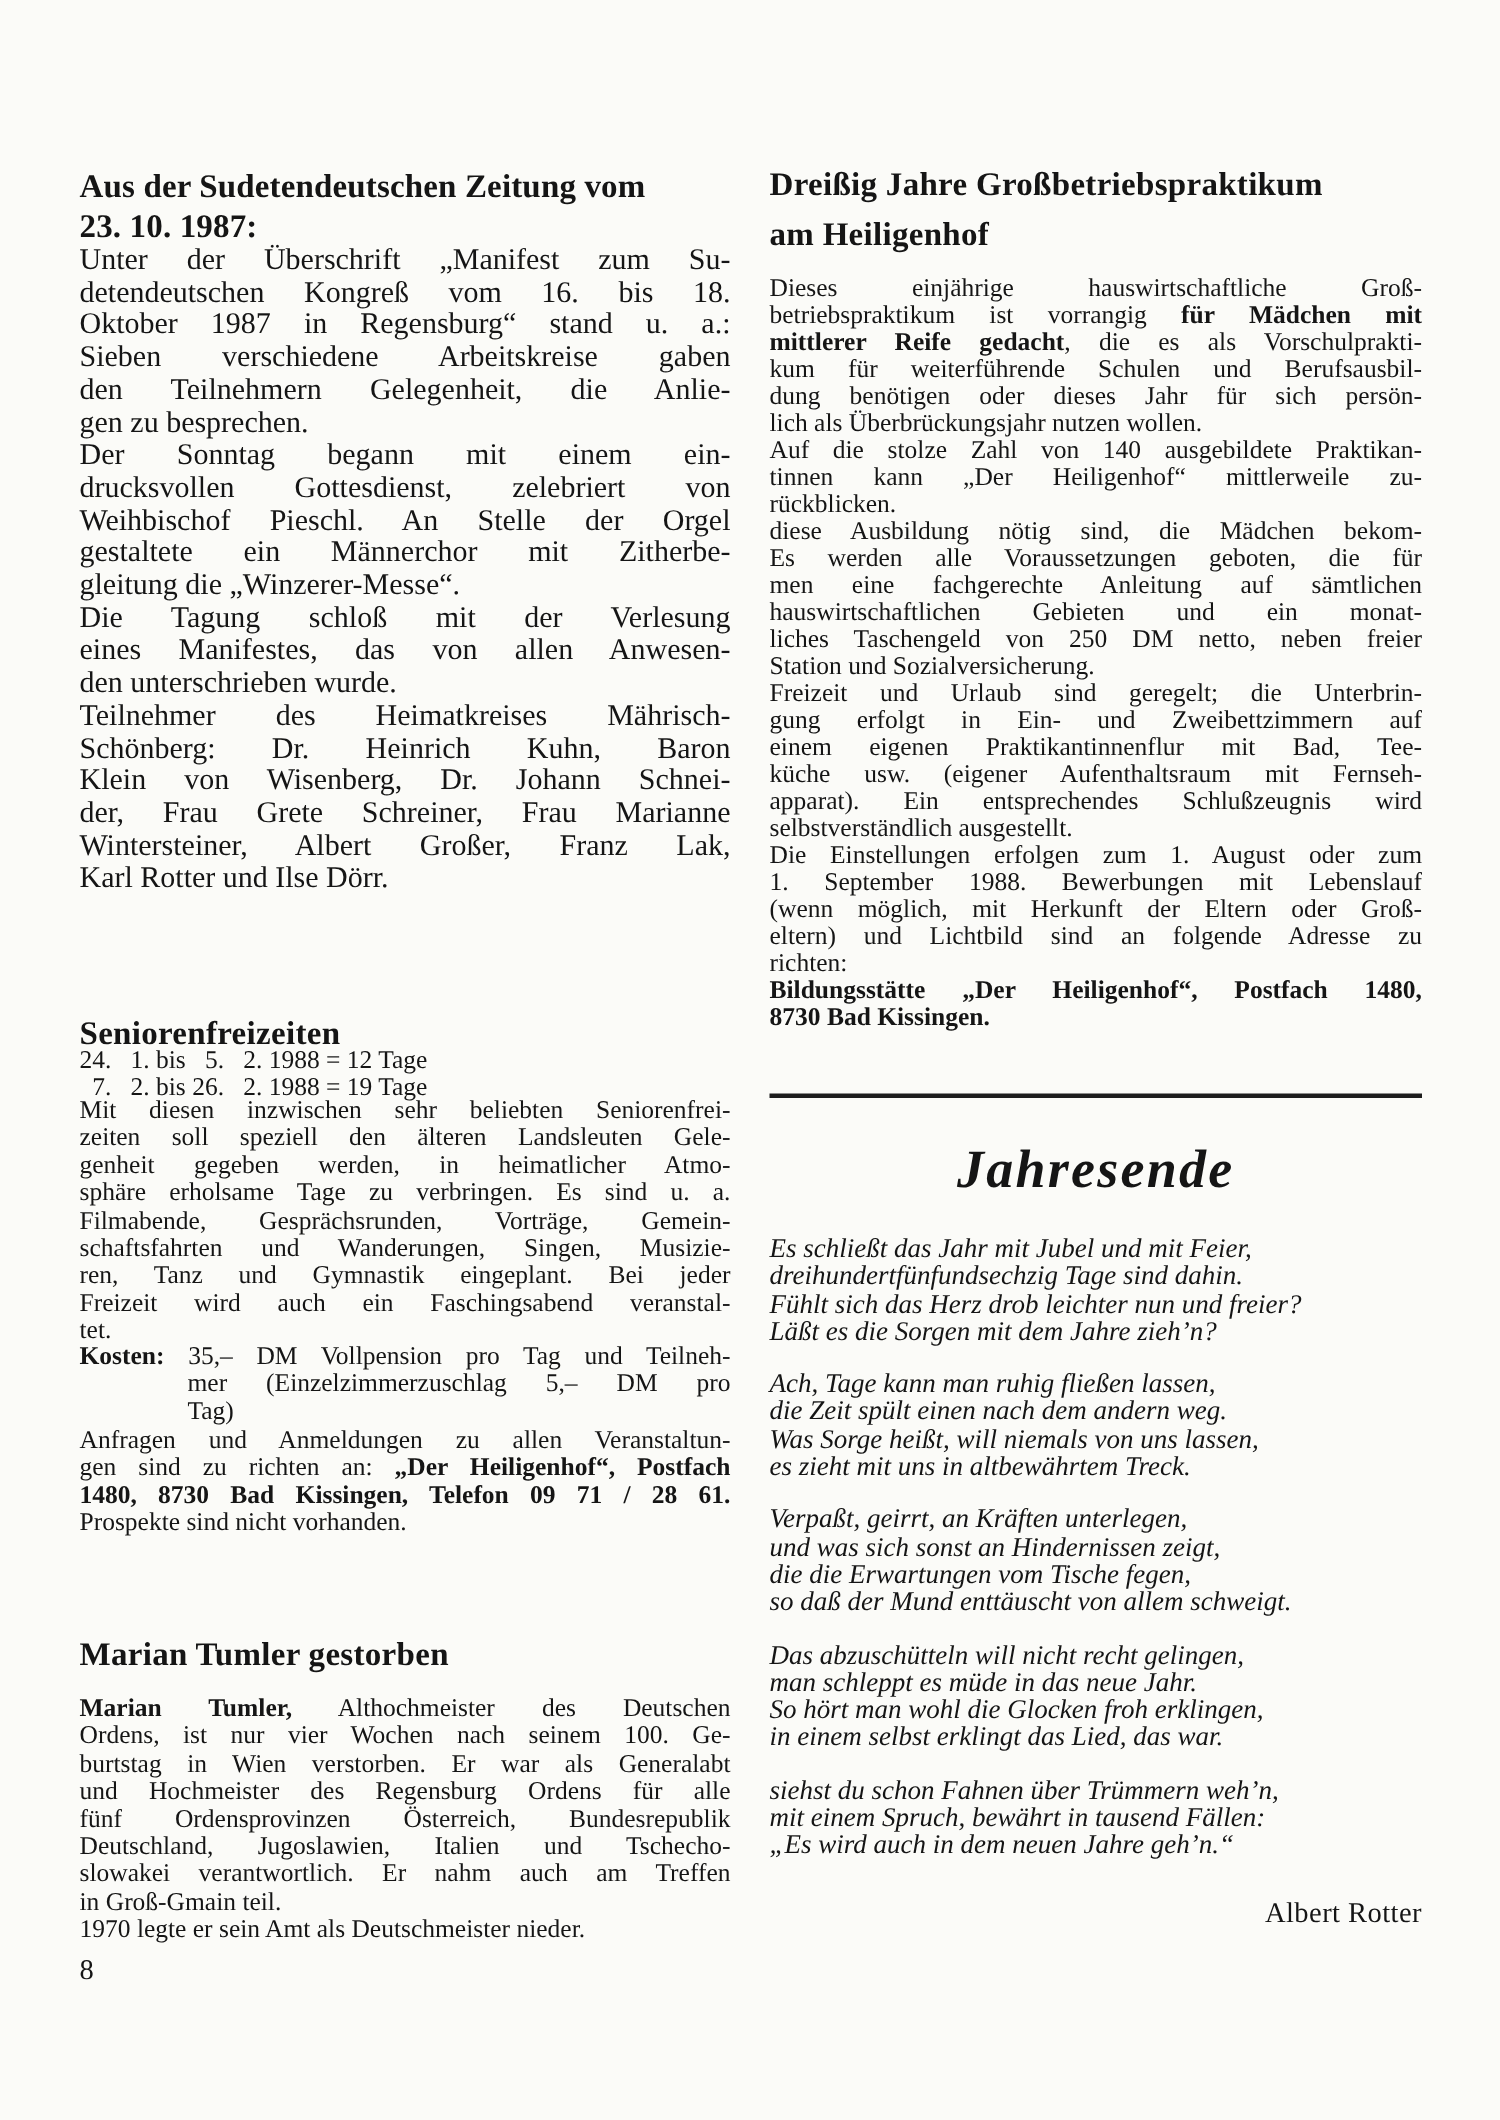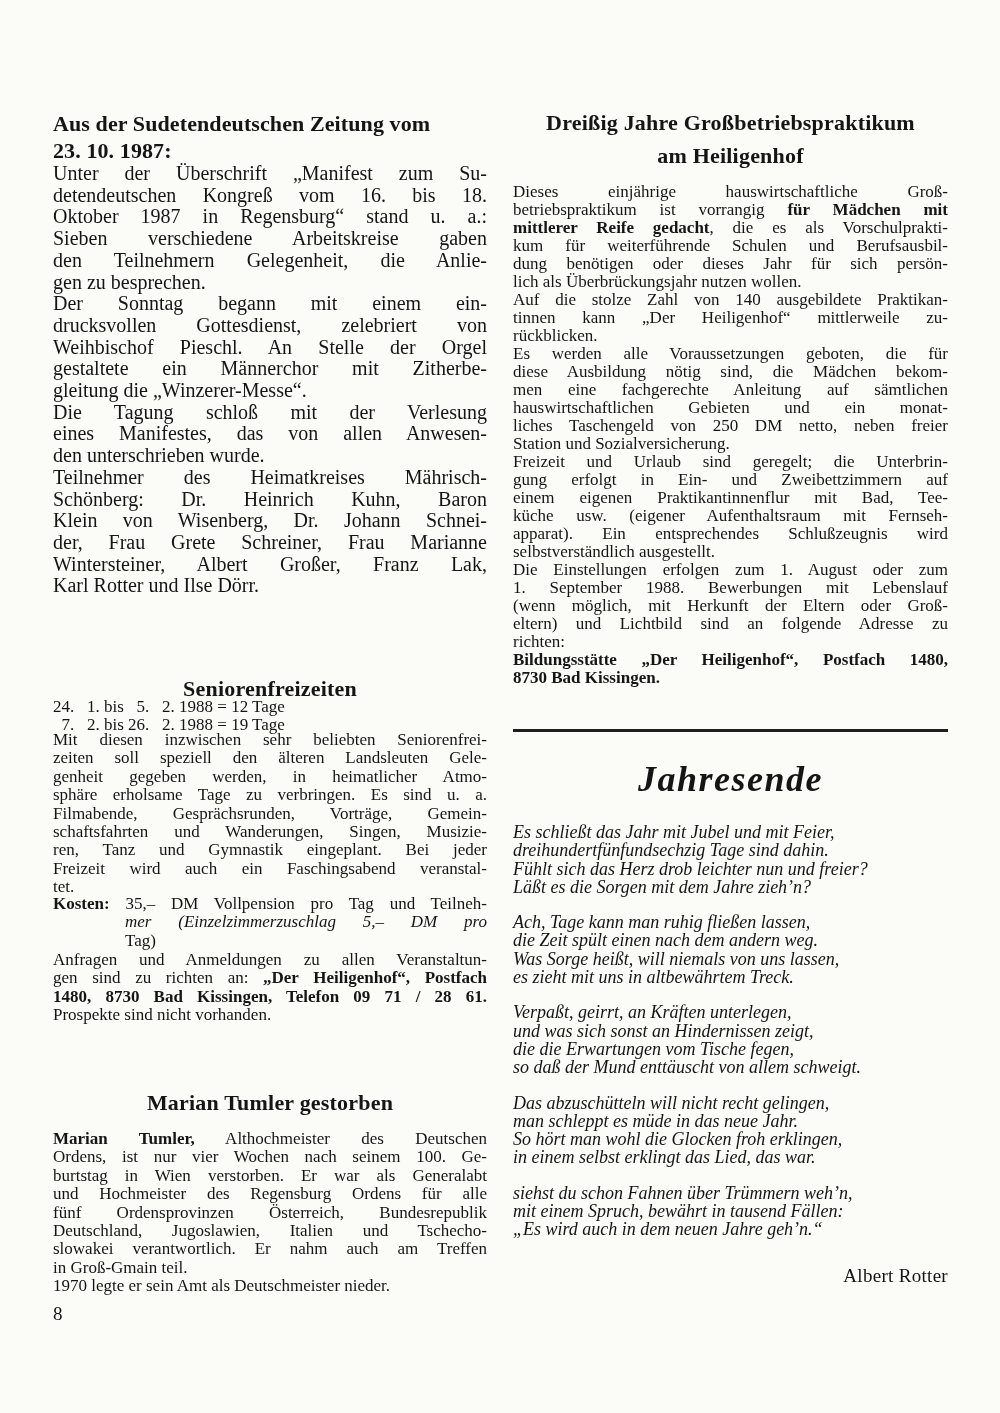--- a/index.html
+++ b/index.html
@@ -12,21 +12,21 @@
   }
   .page{position:relative;width:1000px;height:1413px;background:#fbfbf8;overflow:hidden;}
   .abs{position:absolute;}
   .col-l{left:53px;width:434px;}
   .col-r{left:513px;width:435px;}
 
   .ln{min-height:1em;}
   .ln.j{text-align:justify;text-align-last:justify;}
 
   .headline-left{font-weight:bold;font-size:22px;line-height:27px;letter-spacing:.1px;}
-  .headline-center{font-weight:bold;font-size:22px;text-align:center;letter-spacing:.2px;}
+  .headline-center{font-weight:bold;font-size:22px;letter-spacing:.2px;}
   .headline-center.two{line-height:33px;}
 
   .art1{font-size:20px;line-height:21.7px;}
   .smallbody{font-size:17px;line-height:18.4px;}
   .rbody{font-size:17px;line-height:18px;}
 
   .rule{background:#1d1d1d;height:3px;}
 
   .poem-title{font-weight:bold;font-style:italic;font-size:36px;text-align:center;letter-spacing:1.5px;}
   .poem{font-style:italic;font-size:18px;line-height:18.3px;}
@@ -89,21 +89,21 @@
       <div class="ln j">sphäre erholsame Tage zu verbringen. Es sind u. a.</div>
       <div class="ln j">Filmabende, Gesprächsrunden, Vorträge, Gemein-</div>
       <div class="ln j">schaftsfahrten und Wanderungen, Singen, Musizie-</div>
       <div class="ln j">ren, Tanz und Gymnastik eingeplant. Bei jeder</div>
       <div class="ln j">Freizeit wird auch ein Faschingsabend veranstal-</div>
       <div class="ln">tet.</div>
     </div>
 
   <div class="abs col-l smallbody" style="top:895px;">
       <div class="ln j"><b>Kosten:</b> 35,– DM Vollpension pro Tag und Teilneh-</div>
-      <div class="ln j" style="padding-left: 72px; font-style: italic;">mer (Einzelzimmerzuschlag 5,– DM pro</div>
+      <div class="ln j" style="padding-left: 72px;">mer (Einzelzimmerzuschlag 5,– DM pro</div>
       <div class="ln" style="padding-left: 72px;">Tag)</div>
     </div>
 
   <div class="abs col-l smallbody" style="top:951px;">
       <div class="ln j">Anfragen und Anmeldungen zu allen Veranstaltun-</div>
       <div class="ln j">gen sind zu richten an: <b>„Der Heiligenhof“, Postfach</b></div>
       <div class="ln j"><b>1480, 8730 Bad Kissingen, Telefon 09 71 / 28 61.</b></div>
       <div class="ln">Prospekte sind nicht vorhanden.</div>
     </div>
 
@@ -136,22 +136,22 @@
         <div class="ln j">kum für weiterführende Schulen und Berufsausbil-</div>
         <div class="ln j">dung benötigen oder dieses Jahr für sich persön-</div>
         <div class="ln">lich als Überbrückungsjahr nutzen wollen.</div>
       </div>
     <div>
         <div class="ln j">Auf die stolze Zahl von 140 ausgebildete Praktikan-</div>
         <div class="ln j">tinnen kann „Der Heiligenhof“ mittlerweile zu-</div>
         <div class="ln">rückblicken.</div>
       </div>
     <div>
+        <div class="ln j">diese Ausbildung nötig sind, die Mädchen bekom-</div>
         <div class="ln j">Es werden alle Voraussetzungen geboten, die für</div>
-        <div class="ln j">diese Ausbildung nötig sind, die Mädchen bekom-</div>
         <div class="ln j">men eine fachgerechte Anleitung auf sämtlichen</div>
         <div class="ln j">hauswirtschaftlichen Gebieten und ein monat-</div>
         <div class="ln j">liches Taschengeld von 250 DM netto, neben freier</div>
         <div class="ln">Station und Sozialversicherung.</div>
       </div>
     <div>
         <div class="ln j">Freizeit und Urlaub sind geregelt; die Unterbrin-</div>
         <div class="ln j">gung erfolgt in Ein- und Zweibettzimmern auf</div>
         <div class="ln j">einem eigenen Praktikantinnenflur mit Bad, Tee-</div>
         <div class="ln j">küche usw. (eigener Aufenthaltsraum mit Fernseh-</div>

